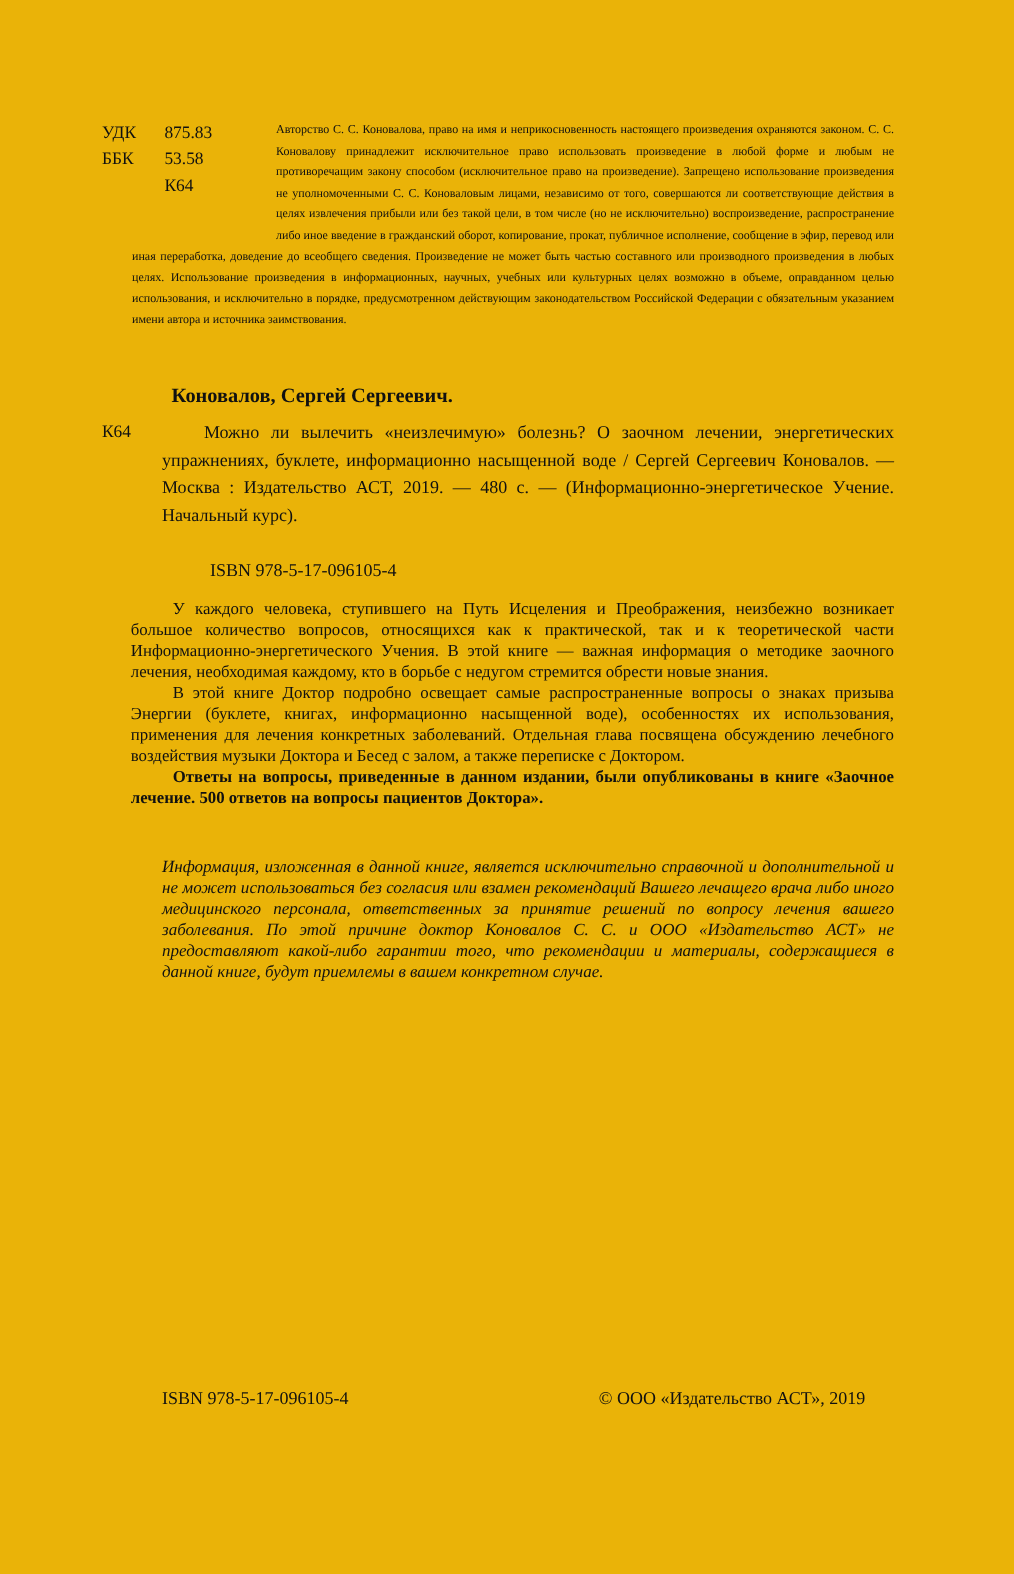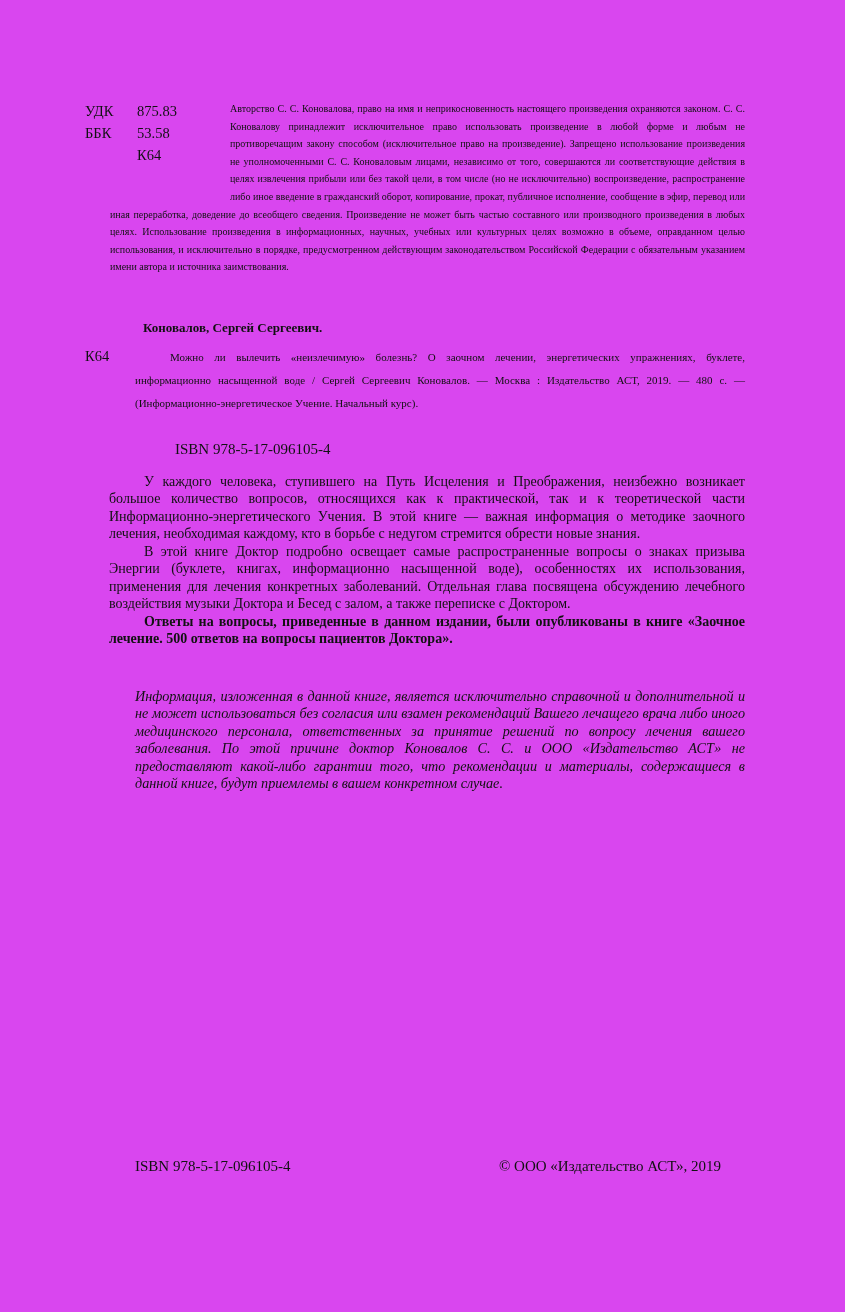--- a/index.html
+++ b/index.html
@@ -12,21 +12,21 @@
     font-family: "Liberation Serif", "DejaVu Serif", serif;
     color: #111;
     font-size: 14px;
     overflow: hidden;
   }
   .page {
     position: relative;
     width: 845px;
     height: 1312px;
     padding: 100px 100px 0 85px;
-    background: #d946ef;
+    background: #eab308;
   }
   
   .top-block::after { content: ""; display: block; clear: both; }
   .codes {
     float: left;
     width: 145px;
     height: 88px;
     font-size: 14.5px;
     line-height: 22px;
   }
@@ -36,37 +36,37 @@
   .copyright-text {
     margin-left: 25px;
     text-align: justify;
     line-height: 17.6px;
     font-size: 10px;
   }
   .author-heading {
     margin-top: 44px;
     margin-left: 58px;
     font-weight: bold;
-    font-size: 13px;
+    font-size: 17px;
   }
   .catalog-entry {
     position: relative;
     margin-top: 10px;
   }
   .catalog-code {
     position: absolute;
     left: 0;
     top: 2px;
     font-size: 14.5px;
   }
   .catalog-desc {
     margin-left: 50px;
     text-indent: 35px;
     text-align: justify;
-    font-size: 11px;
+    font-size: 15px;
     line-height: 23px;
   }
   .isbn-line {
     margin-top: 26px;
     margin-left: 90px;
     font-size: 15px;
   }
   .annotation {
     margin-top: 15px;
   }

